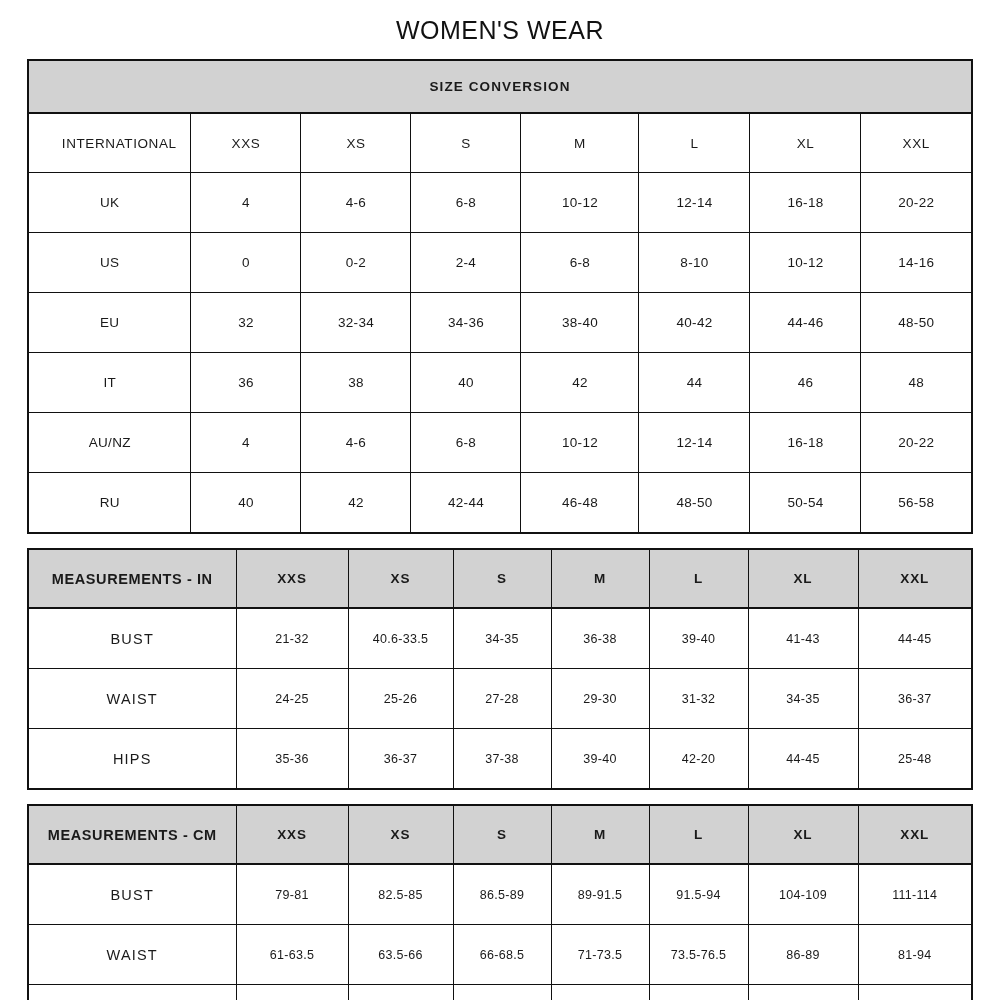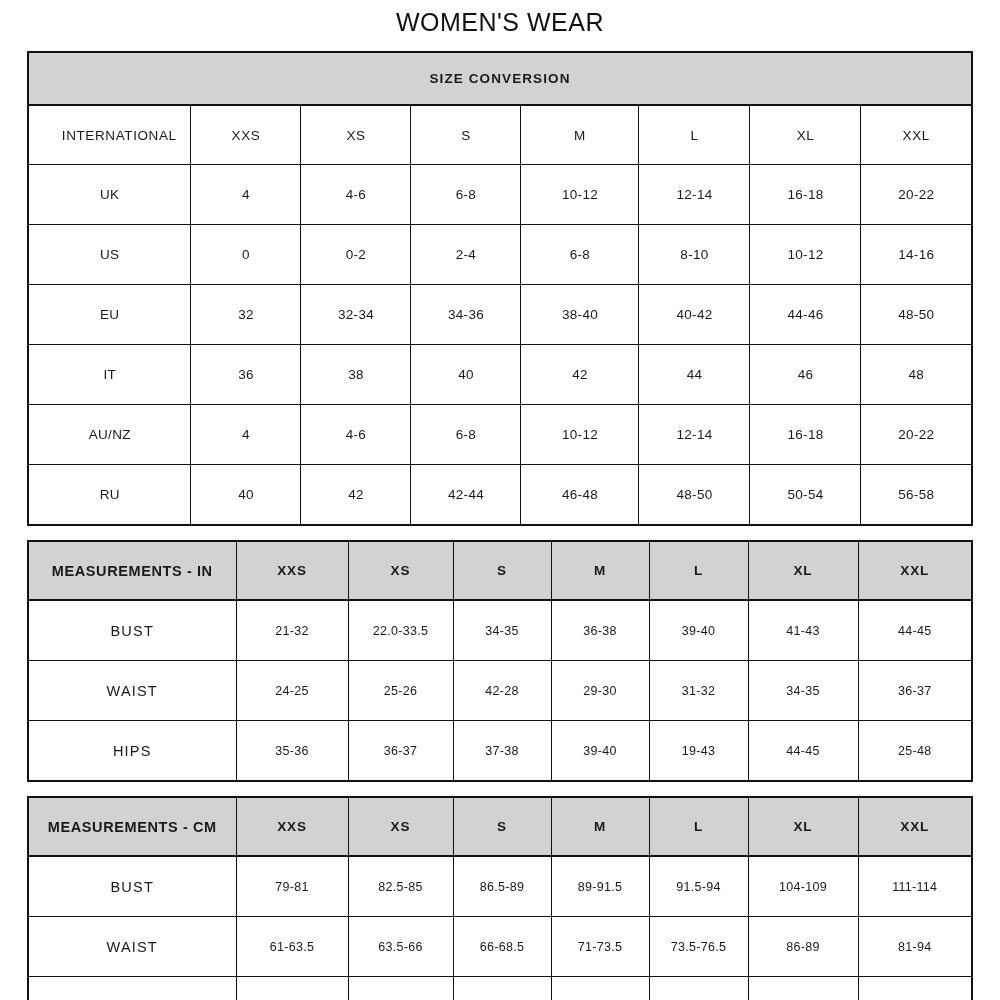--- a/index.html
+++ b/index.html
@@ -18,21 +18,21 @@
     width: 1000px;
     height: 1000px;
     box-sizing: border-box;
     position: relative;
   }
   .page-title {
     text-align: center;
     font-size: 25px;
     font-weight: 400;
     letter-spacing: 0.5px;
-    padding-top: 8px;
+    padding-top: 16px;
     padding-bottom: 14px;
     color: #111111;
   }
   .tbl {
     border-collapse: collapse;
     table-layout: fixed;
     margin: 0 auto;
     width: 944px;
     border: 2px solid #111111;
   }
@@ -210,44 +210,44 @@
         <td>XS</td>
         <td>S</td>
         <td>M</td>
         <td>L</td>
         <td>XL</td>
         <td>XXL</td>
       </tr>
       <tr>
         <td class="rowlab">BUST</td>
         <td>21-32</td>
-        <td>22.0-33.5</td>
+        <td>40.6-33.5</td>
         <td>34-35</td>
         <td>36-38</td>
         <td>39-40</td>
         <td>41-43</td>
         <td>44-45</td>
       </tr>
       <tr>
         <td class="rowlab">WAIST</td>
         <td>24-25</td>
         <td>25-26</td>
-        <td>42-28</td>
+        <td>27-28</td>
         <td>29-30</td>
         <td>31-32</td>
         <td>34-35</td>
         <td>36-37</td>
       </tr>
       <tr>
         <td class="rowlab">HIPS</td>
         <td>35-36</td>
         <td>36-37</td>
         <td>37-38</td>
         <td>39-40</td>
-        <td>19-43</td>
+        <td>42-20</td>
         <td>44-45</td>
         <td>25-48</td>
       </tr>
     </tbody>
   </table>
 
   <div class="spacer-12"></div>
 
   <table class="tbl meas" id="measurements-cm-table">
     <colgroup>

